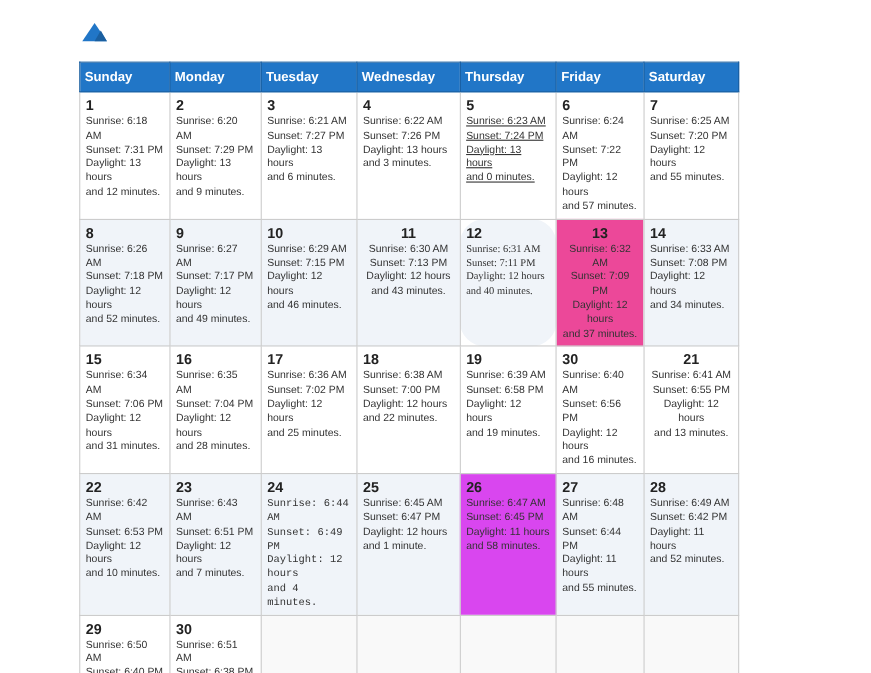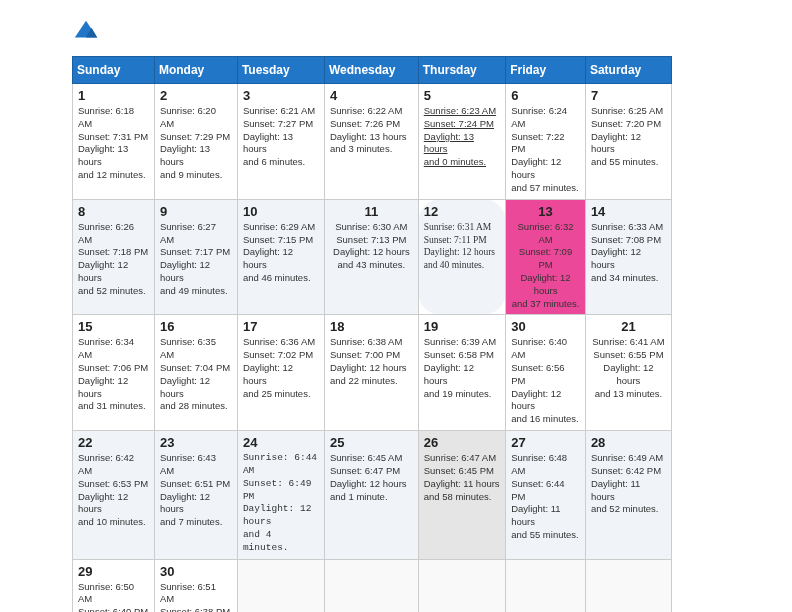--- a/index.html
+++ b/index.html
@@ -302,21 +302,21 @@
 Daylight: 12 hours
 and 4 minutes.</div>
           </td>
           <td style="background: rgb(240, 244, 249);">
             <span class="day-num">25</span>
             <div class="day-info" style="white-space: pre-line;">Sunrise: 6:45 AM
 Sunset: 6:47 PM
 Daylight: 12 hours
 and 1 minute.</div>
           </td>
-          <td style="background: #e5e5e5;">
+          <td style="background: #d946ef;">
             <span class="day-num">26</span>
             <div class="day-info" style="white-space: pre-line;">Sunrise: 6:47 AM
 Sunset: 6:45 PM
 Daylight: 11 hours
 and 58 minutes.</div>
           </td>
           <td style="background: rgb(240, 244, 249);">
             <span class="day-num">27</span>
             <div class="day-info" style="white-space: pre-line;">Sunrise: 6:48 AM
 Sunset: 6:44 PM

